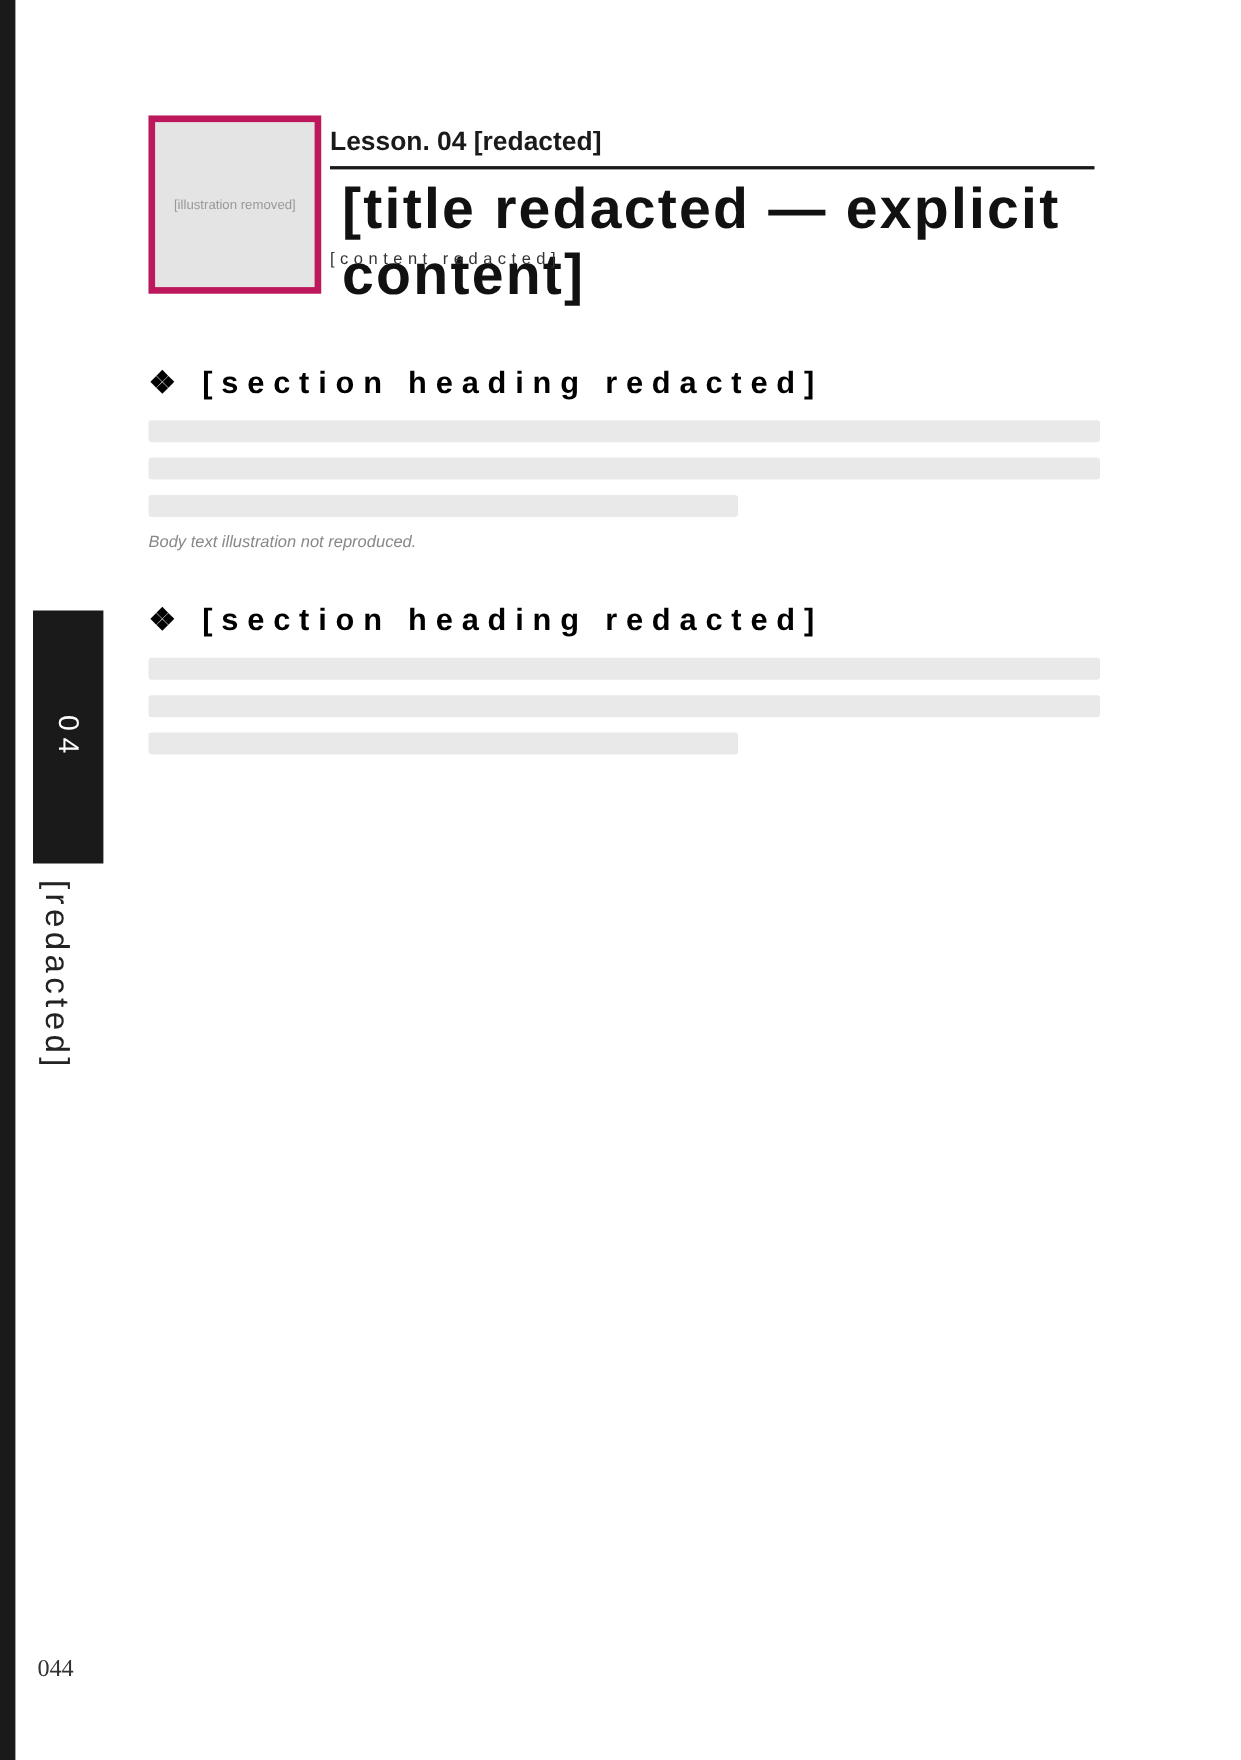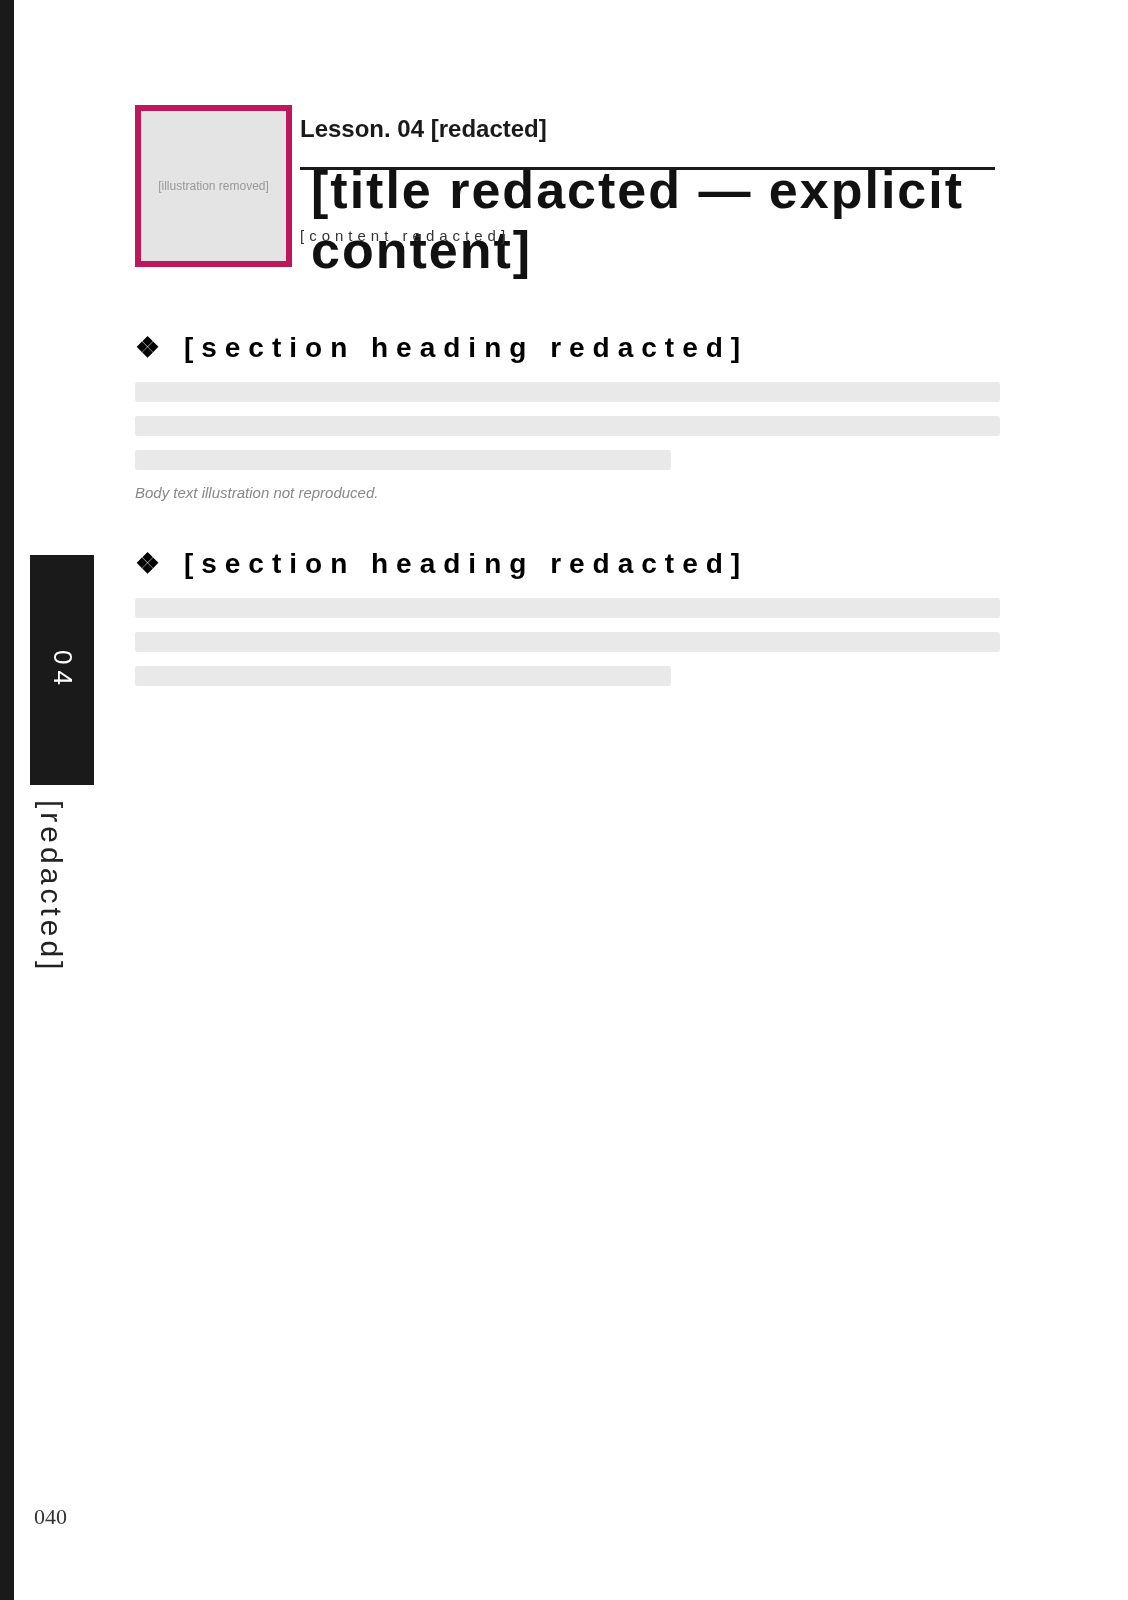--- a/index.html
+++ b/index.html
@@ -3,40 +3,40 @@
 <meta charset="utf-8">
 <style>
   body { margin:0; background:#fff; font-family:"Liberation Sans", sans-serif; }
   .page { position:relative; width:1128px; height:1600px; background:#fff; }
   .edge-bar { position:absolute; left:0; top:0; width:14px; height:1600px; background:#1a1a1a; }
   .side-block { position:absolute; left:30px; top:555px; width:64px; height:230px; background:#1a1a1a; color:#fff; display:flex; align-items:center; justify-content:center; writing-mode:vertical-rl; font-size:26px; letter-spacing:6px; }
   .side-vtext { position:absolute; left:34px; top:800px; writing-mode:vertical-rl; font-size:30px; color:#222; letter-spacing:4px; }
   .page-num { position:absolute; left:34px; bottom:70px; font-size:22px; color:#333; font-family:"Liberation Serif", serif; }
   .header { position:absolute; left:135px; top:105px; width:860px; height:160px; }
   .thumb { position:absolute; left:0; top:0; width:145px; height:150px; background:#e4e4e4; border:6px solid #be185d; display:flex; align-items:center; justify-content:center; color:#999; font-size:12px; }
-  .lesson-bar { position:absolute; left:165px; top:10px; width:695px; border-bottom:3px solid #1a1a1a; padding-bottom:24px; font-size:24px; font-weight:bold; color:#1a1a1a; }
+  .lesson-bar { position:absolute; left:165px; top:10px; width:695px; border-bottom:3px solid #1a1a1a; padding-bottom:8px; font-size:24px; font-weight:bold; color:#1a1a1a; }
   .big-title { position:absolute; left:165px; top:55px; width:695px; font-size:52px; font-weight:bold; color:#111; letter-spacing:2px;margin-left:11px; }
   .subtitle { position:absolute; left:165px; top:122px; font-size:15px; letter-spacing:5px; color:#333; }
   .section-head { margin:46px 0 18px 0; font-size:28px; font-weight:bold; color:#000000; letter-spacing:8px; }
   .content { position:absolute; left:135px; top:285px; width:865px; }
   .para-line { height:20px; background:#e9e9e9; border-radius:3px; margin:14px 0; }
   .para-line.short { width:62%; }
   .redacted-note { font-size:15px; color:#888; font-style:italic; margin:8px 0 0 0; }
 </style>
 </head>
 <body>
 
 <div class="page">
   <div class="edge-bar"></div>
 
   <div class="side-block">
     <span>04</span>
   </div>
   <div class="side-vtext">[redacted]</div>
-  <div class="page-num">040</div>
+  <div class="page-num">044</div>
 
   <div class="header">
     <div class="thumb">[illustration removed]</div>
     <div class="lesson-bar">Lesson. 04 [redacted]</div>
     <div class="big-title">[title redacted — explicit content]</div>
     <div class="subtitle">[content redacted]</div>
   </div>
 
   <div class="content">
     <div class="section-head">❖ [section heading redacted]</div>

